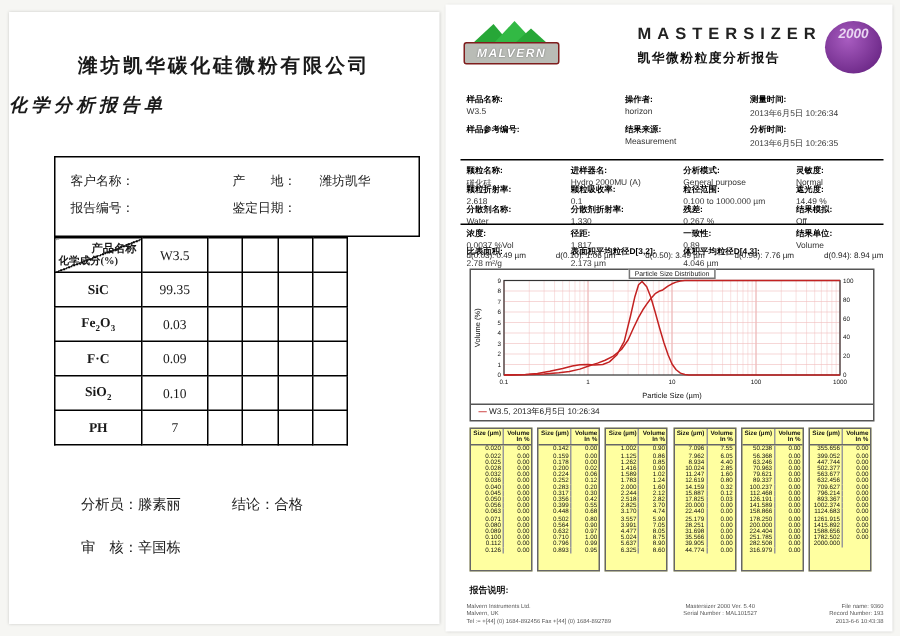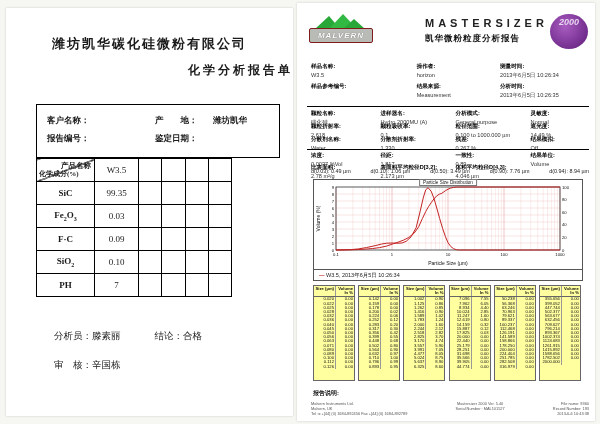--- a/index.html
+++ b/index.html
@@ -2,23 +2,23 @@
 <html><head>
 <meta charset="utf-8">
 <style>
   html,body{margin:0;padding:0;}
   body{width:600px;height:424px;background:#f6f6f3;position:relative;
        font-family:"Liberation Sans",sans-serif;overflow:hidden;}
   .page{position:absolute;background:#fff;box-shadow:0 0 2px rgba(0,0,0,.18);}
   
   #left-page{left:6px;top:8px;width:287px;height:408px;font-family:"Liberation Serif",serif;color:#1a1a1a;}
   .lp-title{text-align:center;font-weight:bold;font-size:13px;letter-spacing:2px;margin-top:27px;}
-  .lp-sub{text-align:right;font-weight:bold;font-size:12px;letter-spacing:3px;margin-top:9px;}
+  .lp-sub{text-align:left;font-weight:bold;font-size:12px;letter-spacing:3px;margin-top:9px;font-style:italic;}
   .lp-tablewrap{position:absolute;left:30px;top:96px;width:244px;}
-  .lp-info{border:1px solid #000;height:52px;font-size:8.5px;font-weight:bold;position:relative;}
+  .lp-info{border:1px solid #000;height:52px;font-size:8.5px;font-weight:normal;position:relative;}
   .lp-info span{position:absolute;white-space:nowrap;}
   table.lp-grid{border-collapse:collapse;width:196px;table-layout:fixed;font-size:9px;padding-left:45px;}
   table.lp-grid td{border:1px solid #000;text-align:center;height:22px;padding:0;}
   td.diag{position:relative;height:30px;background:
       linear-gradient(to bottom right,transparent calc(50% - .5px),#000 calc(50% - .5px),#000 calc(50% + .5px),transparent calc(50% + .5px));}
   .diag-top{position:absolute;top:2px;right:3px;font-size:7.5px;font-weight:bold;}
   .diag-bot{position:absolute;bottom:2px;left:2px;font-size:7px;font-weight:bold;}
   .lp-name{font-weight:bold;}
   .lp-sign{position:absolute;left:48px;top:322px;font-size:9.5px;font-weight:normal;width:230px;}
   .lp-sign .row2{margin-top:16px;}

